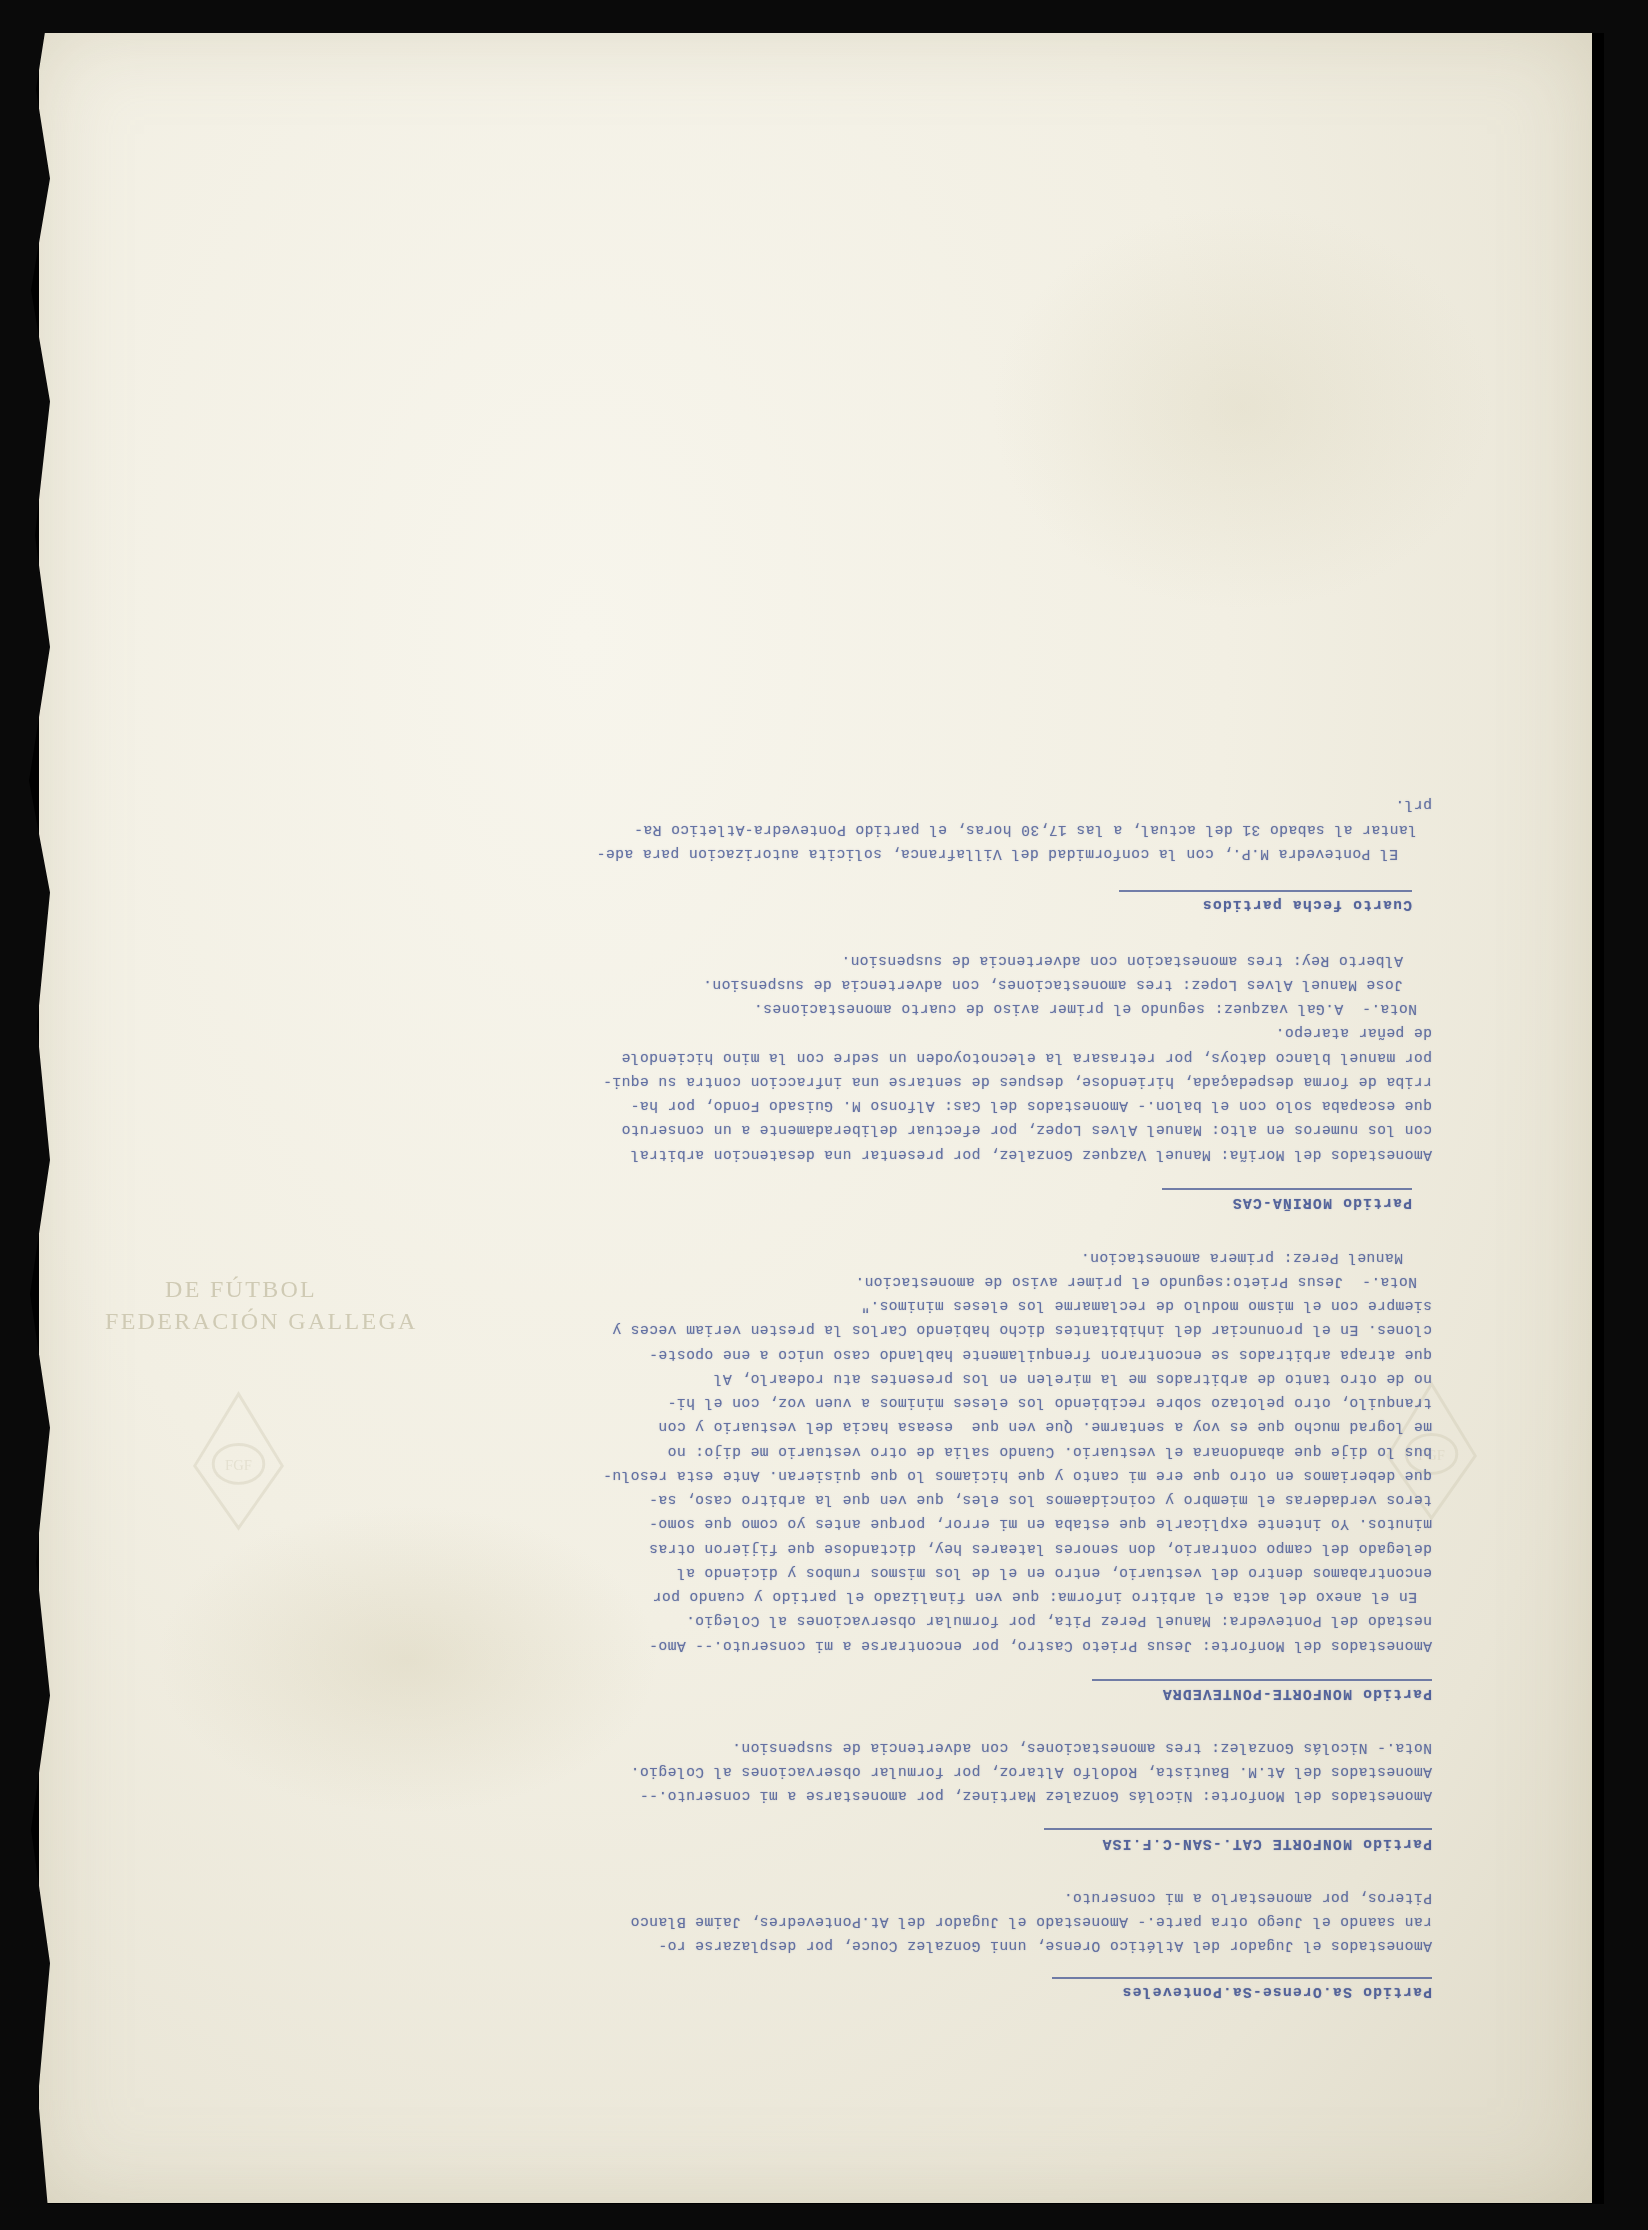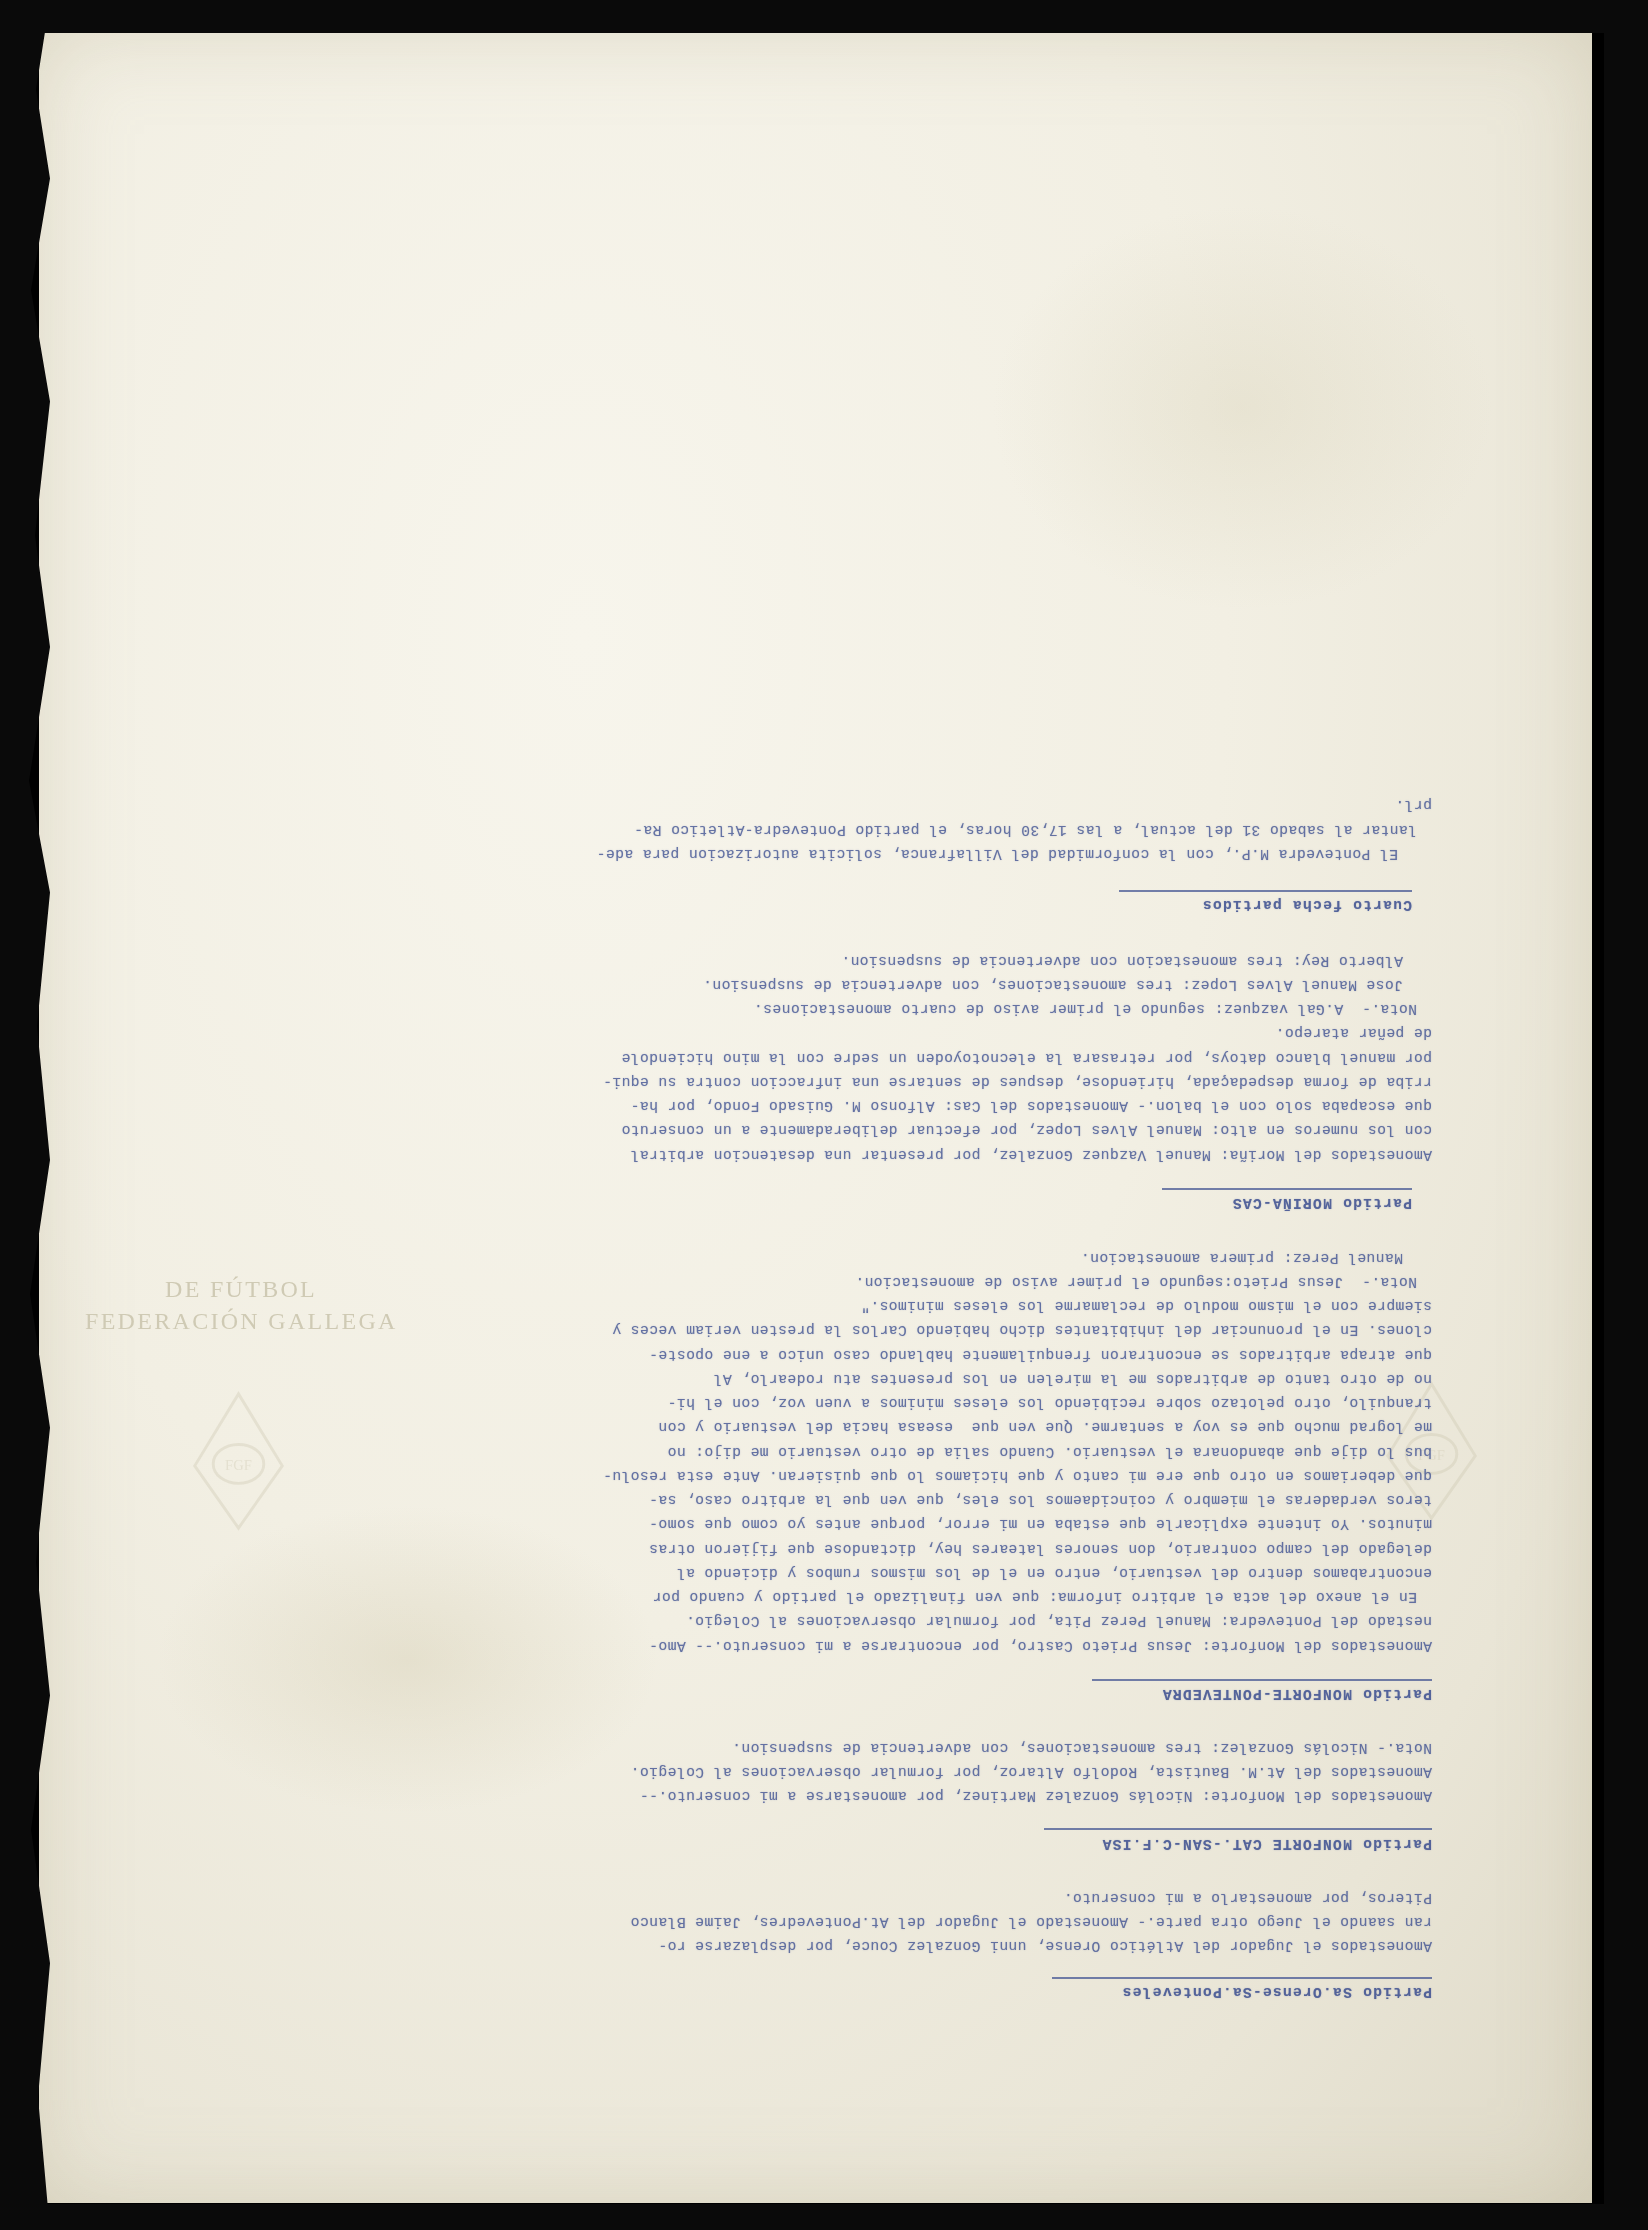--- a/index.html
+++ b/index.html
@@ -103,21 +103,21 @@
 </head>
 <body>
 
 <div id="scan">
 
   <div id="sheet">
 
     <div class="blotch" style="left:116px;top:1475px;width:505px;height:311px;background:radial-gradient(ellipse,rgba(206,198,168,0.35),rgba(206,198,168,0) 70%);"></div>
     <div class="blotch" style="left:951px;top:175px;width:505px;height:408px;background:radial-gradient(ellipse,rgba(210,203,174,0.3),rgba(210,203,174,0) 70%);"></div>
 
-    <div class="letterhead" style="left:46px; top:1279px;">FEDERACIÓN GALLEGA</div>
+    <div class="letterhead" style="left:66px; top:1279px;">FEDERACIÓN GALLEGA</div>
     <div class="letterhead" style="left:126px; top:1247px;">DE FÚTBOL</div>
 
     <svg class="emblem" style="left:146px; top:1359px;" width="107" height="146" viewBox="0 0 110 150">
       <path d="M55 6 L100 80 L55 144 L10 80 Z" fill="none" stroke="#c9c3ab" stroke-width="3"></path>
       <ellipse cx="55" cy="78" rx="26" ry="20" fill="none" stroke="#c9c3ab" stroke-width="3"></ellipse>
       <text x="55" y="84" font-size="15" text-anchor="middle" fill="#c9c3ab" font-family="Liberation Serif, serif">FGF</text>
     </svg>
     <svg class="emblem" style="left:1339px; top:1349px;" width="107" height="146" viewBox="0 0 110 150">
       <path d="M55 6 L100 80 L55 144 L10 80 Z" fill="none" stroke="#c9c3ab" stroke-width="3"></path>
       <ellipse cx="55" cy="78" rx="26" ry="20" fill="none" stroke="#c9c3ab" stroke-width="3"></ellipse>

